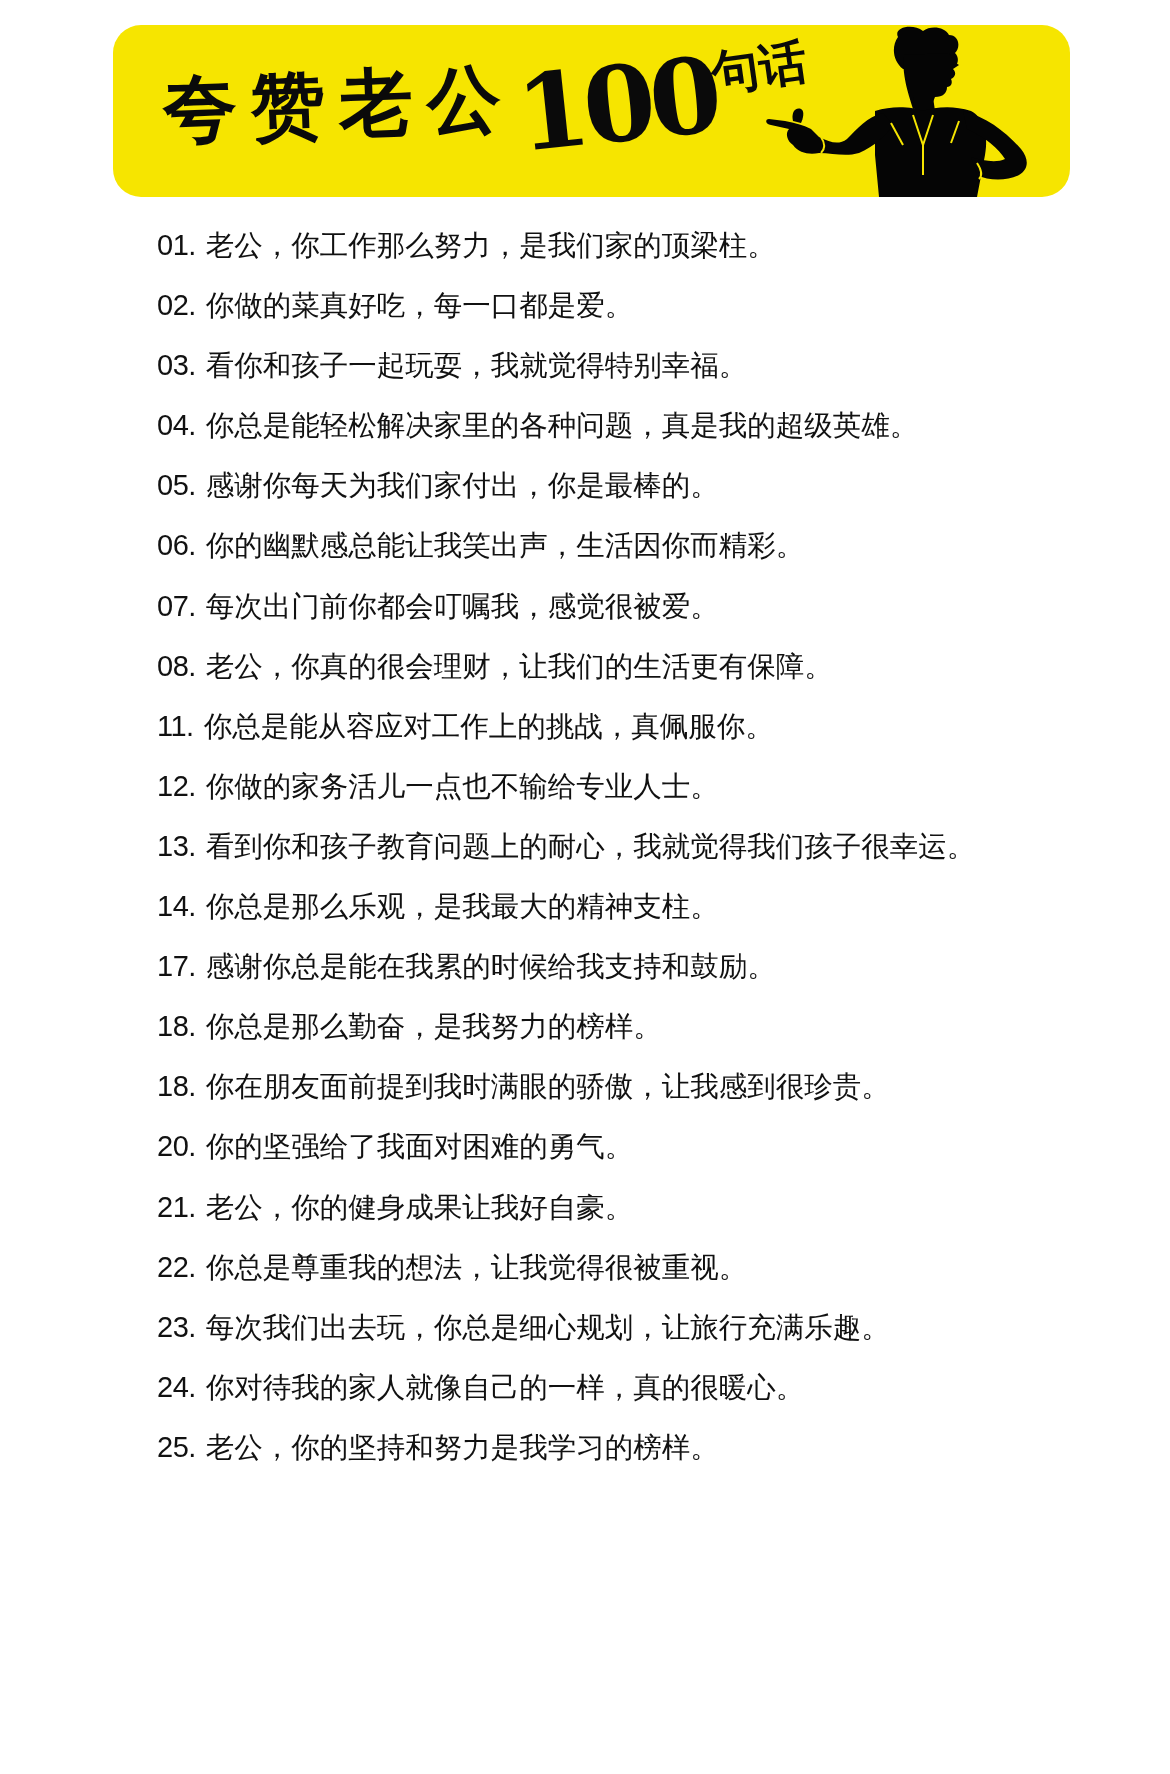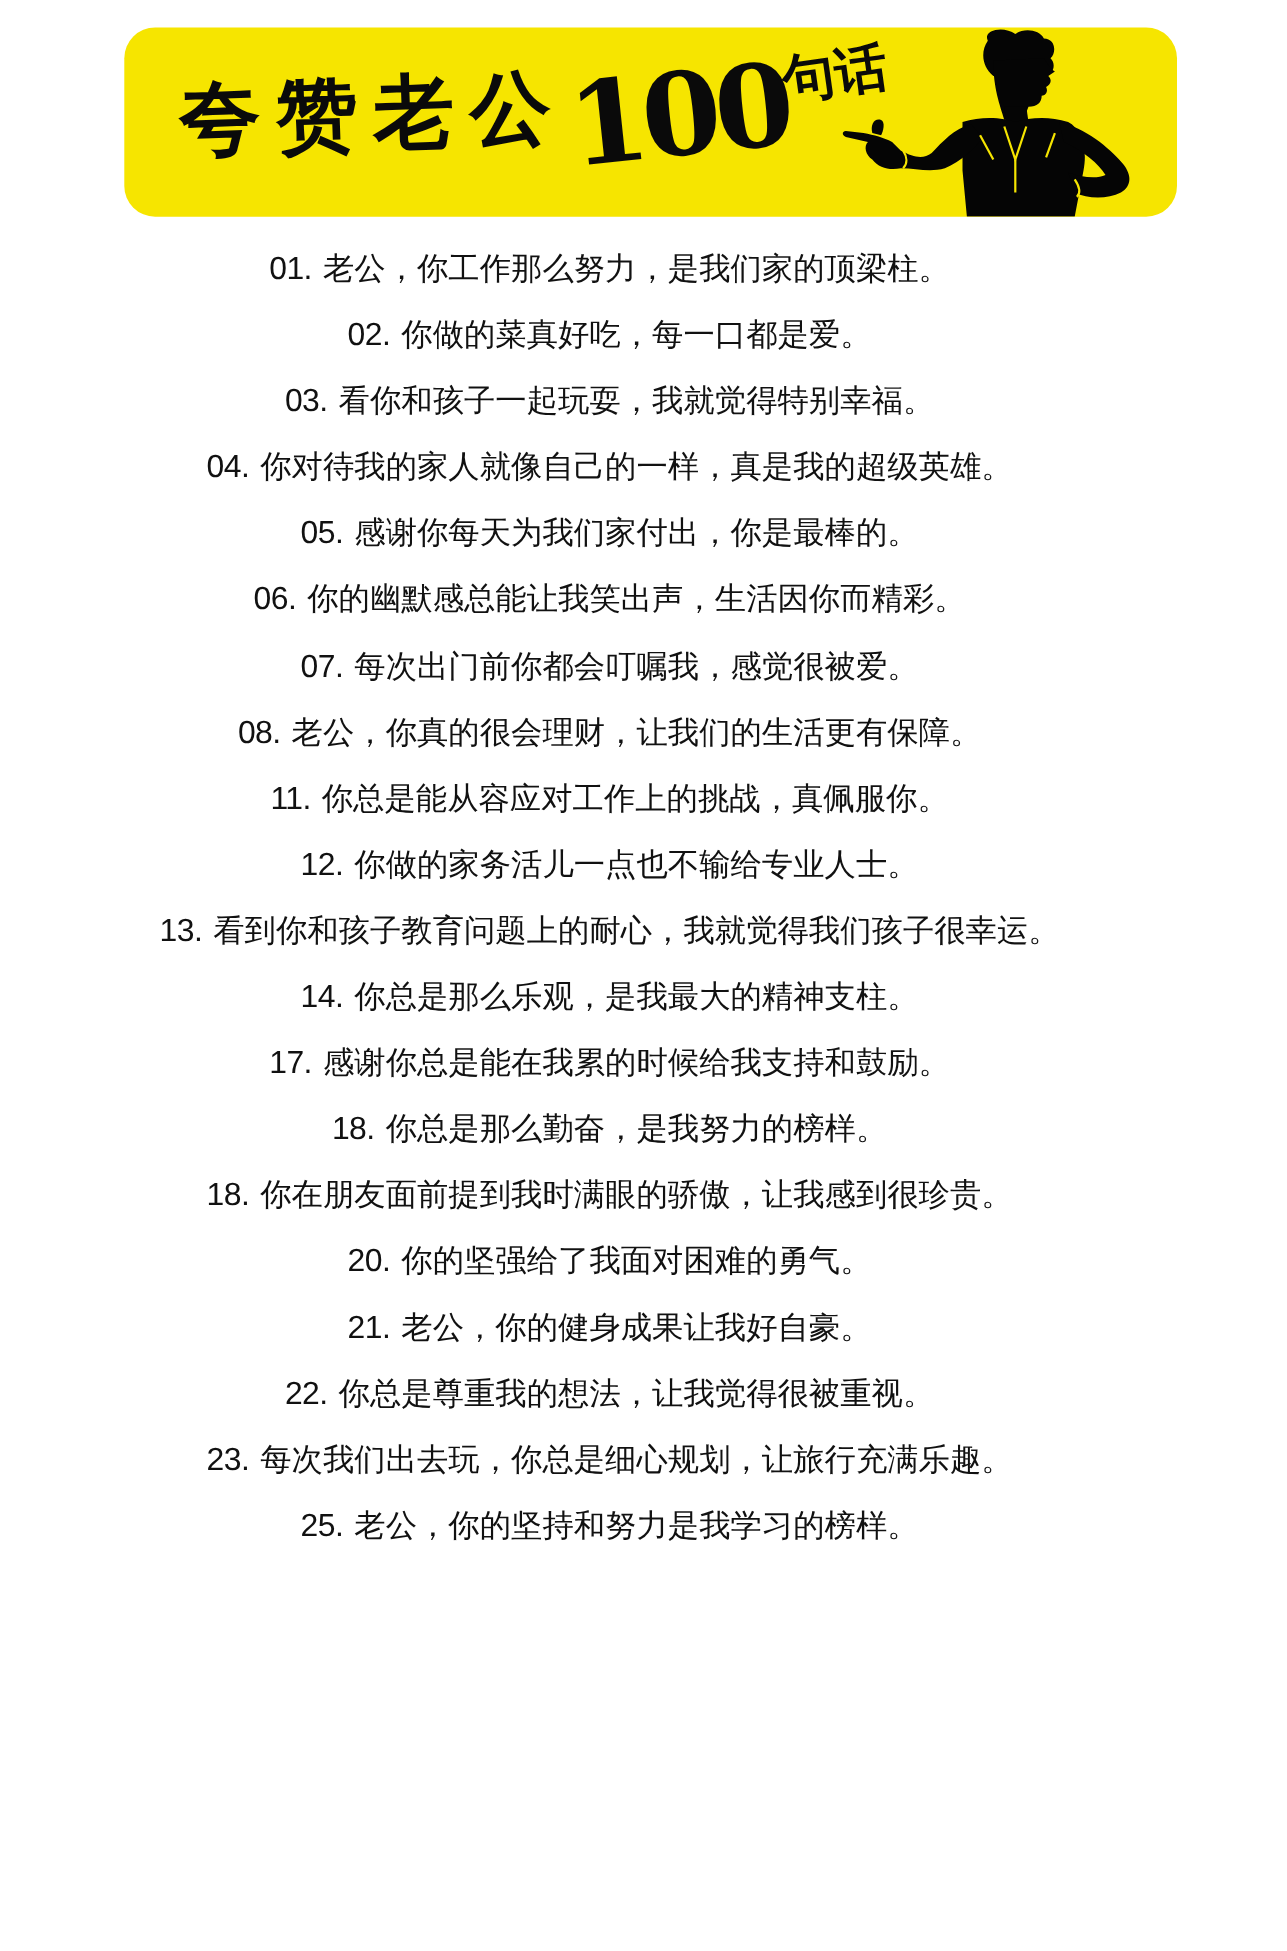--- a/index.html
+++ b/index.html
@@ -67,26 +67,25 @@
   }
   .figure {
     position: absolute;
     left: 650px;
     top: 0;
     width: 307px;
     height: 172px;
   }
   .list {
     position: absolute;
-    left: 145px;
+    left: 157px;
     top: 215px;
     margin: 0;
     padding: 0;
     list-style: none;
-    text-align: center;
   }
   .item {
     height: 60.1px;
     line-height: 60px;
     font-size: 28.5px;
     white-space: nowrap;
     color: #111111;
   }
   .item .num {
     display: inline-block;
@@ -134,30 +133,31 @@
       <path d="M256 120 L262 124"></path>
       <path d="M58 112 C62 118 62 124 58 128"></path>
     </g>
   </svg>
 </div>
 
 <ul class="list">
   <li class="item"><span class="num">01.</span><span class="text">老公，你工作那么努力，是我们家的顶梁柱。</span></li>
   <li class="item"><span class="num">02.</span><span class="text">你做的菜真好吃，每一口都是爱。</span></li>
   <li class="item"><span class="num">03.</span><span class="text">看你和孩子一起玩耍，我就觉得特别幸福。</span></li>
-  <li class="item"><span class="num">04.</span><span class="text">你对待我的家人就像自己的一样，真是我的超级英雄。</span></li>
+  <li class="item"><span class="num">04.</span><span class="text">你总是能轻松解决家里的各种问题，真是我的超级英雄。</span></li>
   <li class="item"><span class="num">05.</span><span class="text">感谢你每天为我们家付出，你是最棒的。</span></li>
   <li class="item"><span class="num">06.</span><span class="text">你的幽默感总能让我笑出声，生活因你而精彩。</span></li>
   <li class="item"><span class="num">07.</span><span class="text">每次出门前你都会叮嘱我，感觉很被爱。</span></li>
   <li class="item"><span class="num">08.</span><span class="text">老公，你真的很会理财，让我们的生活更有保障。</span></li>
   <li class="item"><span class="num">11.</span><span class="text">你总是能从容应对工作上的挑战，真佩服你。</span></li>
   <li class="item"><span class="num">12.</span><span class="text">你做的家务活儿一点也不输给专业人士。</span></li>
   <li class="item"><span class="num">13.</span><span class="text">看到你和孩子教育问题上的耐心，我就觉得我们孩子很幸运。</span></li>
   <li class="item"><span class="num">14.</span><span class="text">你总是那么乐观，是我最大的精神支柱。</span></li>
   <li class="item"><span class="num">17.</span><span class="text">感谢你总是能在我累的时候给我支持和鼓励。</span></li>
   <li class="item"><span class="num">18.</span><span class="text">你总是那么勤奋，是我努力的榜样。</span></li>
   <li class="item"><span class="num">18.</span><span class="text">你在朋友面前提到我时满眼的骄傲，让我感到很珍贵。</span></li>
   <li class="item"><span class="num">20.</span><span class="text">你的坚强给了我面对困难的勇气。</span></li>
   <li class="item"><span class="num">21.</span><span class="text">老公，你的健身成果让我好自豪。</span></li>
   <li class="item"><span class="num">22.</span><span class="text">你总是尊重我的想法，让我觉得很被重视。</span></li>
   <li class="item"><span class="num">23.</span><span class="text">每次我们出去玩，你总是细心规划，让旅行充满乐趣。</span></li>
+  <li class="item"><span class="num">24.</span><span class="text">你对待我的家人就像自己的一样，真的很暖心。</span></li>
   <li class="item"><span class="num">25.</span><span class="text">老公，你的坚持和努力是我学习的榜样。</span></li>
 </ul>
 
 </body></html>

